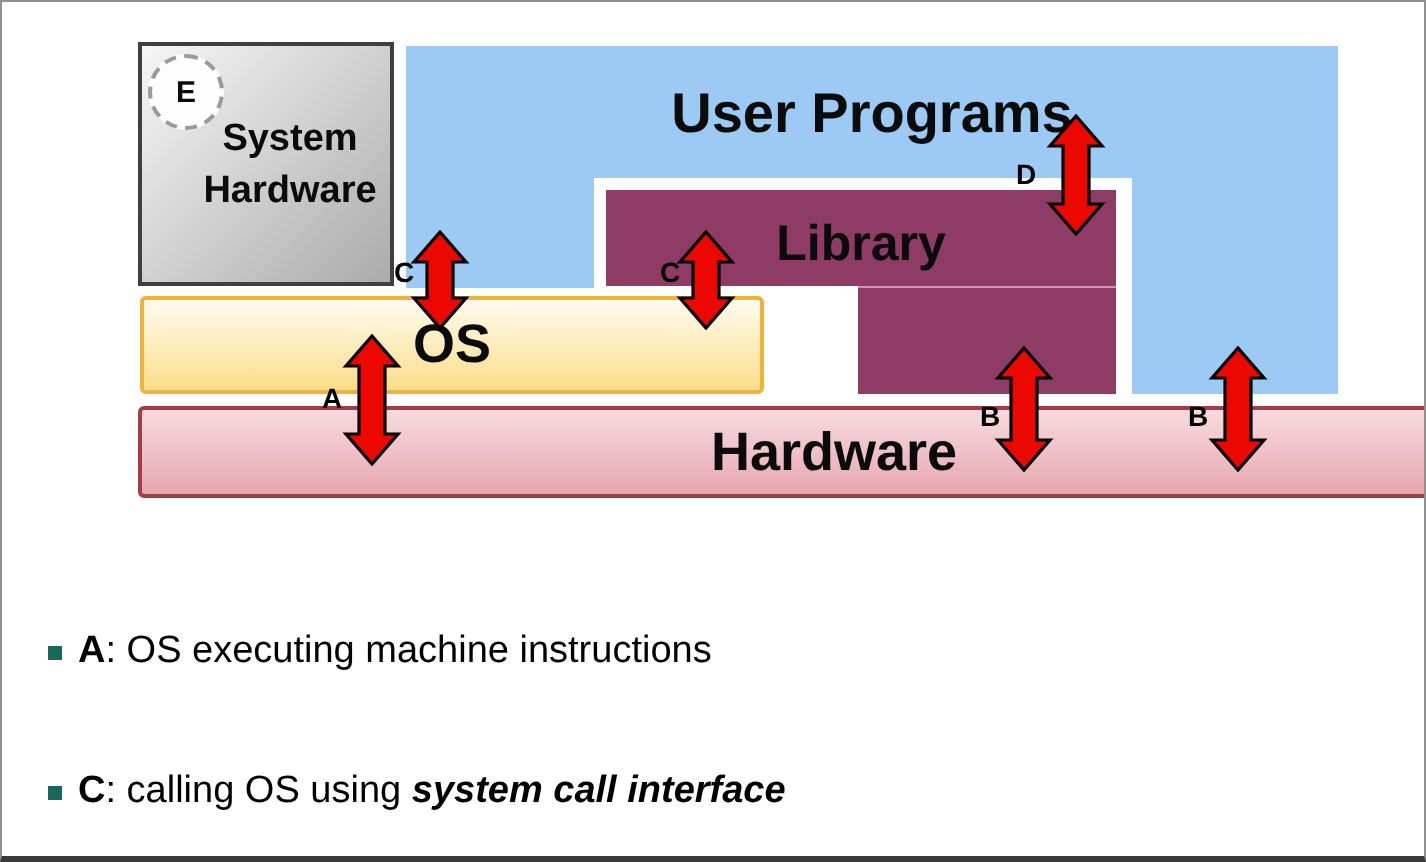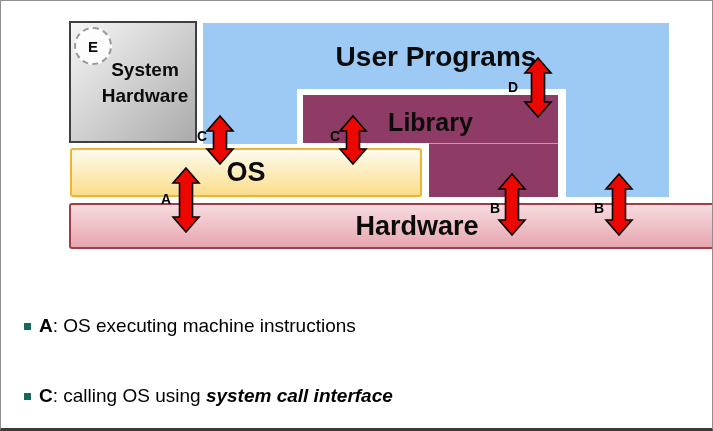--- a/index.html
+++ b/index.html
@@ -16,21 +16,21 @@
   .purple-upper{left:302px;top:94px;width:255px;height:48px;background:var(--purple);}
   .purple-lower{left:428px;top:142px;width:129px;height:54px;background:var(--purple);border-top:1px solid var(--purple_seam);box-sizing:border-box;}
   .gray-box{left:68px;top:20px;width:128px;height:122px;box-sizing:border-box;
     background:linear-gradient(135deg,var(--gray_light) 0%,var(--gray_dark) 100%);
     border:2px solid var(--gray_border);}
   .e-badge{left:73px;top:26px;width:38px;height:38px;border-radius:50%;box-sizing:border-box;
     background:#fdfdfd;border:2px dashed #9a9a9a;display:flex;align-items:center;justify-content:center;
     font-weight:bold;font-size:15px;color:var(--text);z-index:3;}
   .sysproc-label{left:68px;top:56px;width:152px;text-align:center;font-weight:bold;font-size:19px;
     line-height:26px;color:var(--text);z-index:2;}
-  .os-box{left:69px;top:147px;width:352px;height:49px;box-sizing:border-box;border-radius:3px;
+  .os-box{left:69px;top:147px;width:312px;height:49px;box-sizing:border-box;border-radius:3px;
     background:linear-gradient(var(--os_light),var(--os_dark));border:2px solid var(--os_border);
     display:flex;align-items:center;justify-content:center;font-weight:bold;font-size:27px;color:var(--text);}
   .hardware-box{left:68px;top:202px;width:696px;height:46px;box-sizing:border-box;border-radius:3px;
     background:linear-gradient(var(--hw_light),var(--hw_dark));border:2px solid var(--hw_border);
     display:flex;align-items:center;justify-content:center;font-weight:bold;font-size:27px;color:var(--text);}
   .user-programs-label{left:202px;top:40px;width:466px;text-align:center;font-weight:bold;font-size:28px;color:var(--text);z-index:2;}
   .library-label{left:302px;top:107px;width:255px;text-align:center;font-weight:bold;font-size:25px;color:var(--text);z-index:2;}
   
   .dbl-arrow{width:30px;z-index:5;}
   .dbl-arrow svg{display:block;}

